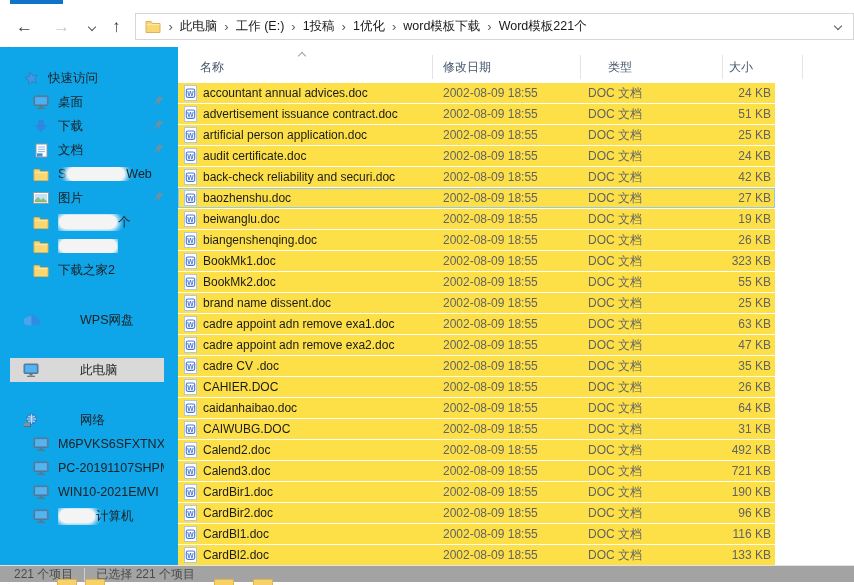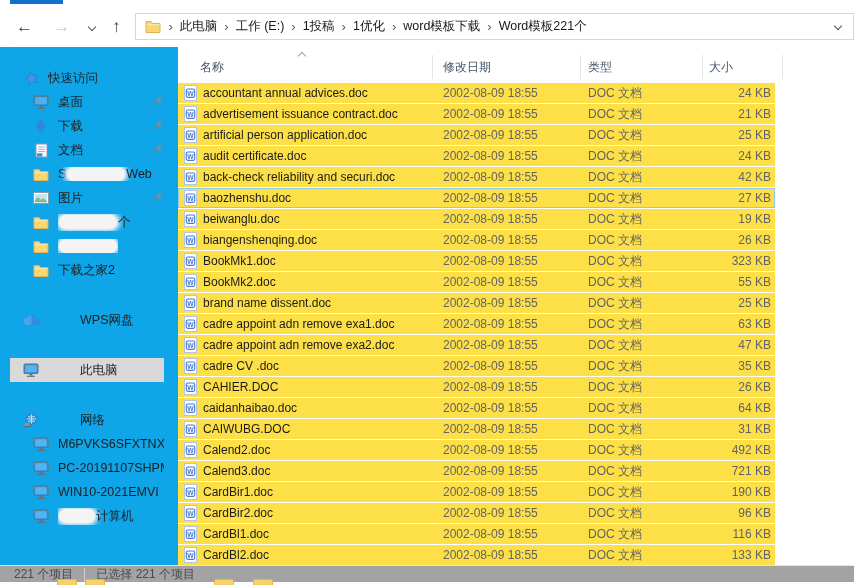--- a/index.html
+++ b/index.html
@@ -36,21 +36,21 @@
   .s-label { white-space:nowrap; overflow:hidden; display:flex; align-items:center; }
   .s-pin { margin-left:auto; opacity:.85; }
   .redact { display:inline-block; width:58px; height:14px; background:#f4f4f4; border-radius:7px; box-shadow:0 0 5px 3px rgba(250,250,250,.95); margin:0 1px; vertical-align:middle; }
   .redact.small { width:36px; }
   
   .file-pane { position:absolute; left:178px; top:47px; right:0; bottom:20px; overflow:hidden; }
   .list-header { position:absolute; top:8px; left:0; height:24px; display:flex; font-size:12px; color:#44546a; }
   .hcell { display:flex; align-items:center; border-right:1px solid #e4e4e4; height:24px; }
   .hcell.name { width:255px; padding-left:22px; }
   .hcell.date { width:148px; padding-left:10px; }
-  .hcell.type { width:122px; padding-left:7px; }
+  .hcell.type { width:122px; padding-left:7px;margin-left:20px; }
   .hcell.size { width:80px;  padding-left:6px; }
   .sort-caret { position:absolute; top:-2px; left:121px; width:6px; height:6px; border-right:1.3px solid #9aa2ad; border-bottom:1.3px solid #9aa2ad; transform:rotate(-135deg); }
   .rows { position:absolute; top:36px; left:0; right:0; bottom:0; overflow:hidden; }
   .frow { width:597px; height:20px; margin-bottom:1px; background:#fde047; display:flex; align-items:center; font-size:12px; }
   .frow.focused { box-shadow:inset 0 0 0 1px #8fc6f2; }
   .c { white-space:nowrap; overflow:hidden; }
   .c.name { width:255px; display:flex; align-items:center; padding-left:6px; color:#1b1b1b; }
   .doc-icon { width:13px; height:16px; margin-right:6px; flex:none; display:inline-flex; }
   .c.date { width:148px; padding-left:10px; color:#636363; }
   .c.type { width:122px; padding-left:7px; color:#636363; }
@@ -321,21 +321,21 @@
               <svg width="13" height="16" viewBox="0 0 13 16">
                 <rect x="0.5" y="0.5" width="12" height="15" fill="#fff" stroke="#b0c6e8"></rect>
                 <rect x="2.3" y="4" width="8.4" height="8.4" rx="1.6" fill="#fff" stroke="#4a77d4" stroke-width="1.1"></rect>
                 <text x="6.5" y="10.9" font-size="6.8" fill="#4a77d4" text-anchor="middle" font-family="Liberation Sans,sans-serif" font-weight="bold">W</text>
               </svg>
             </span>
             <span>advertisement issuance contract.doc</span>
           </span>
           <span class="c date">2002-08-09 18:55</span>
           <span class="c type">DOC 文档</span>
-          <span class="c size">21 KB</span>
+          <span class="c size">51 KB</span>
         </div>
         <div class="frow">
           <span class="c name">
             <span class="doc-icon">
               <svg width="13" height="16" viewBox="0 0 13 16">
                 <rect x="0.5" y="0.5" width="12" height="15" fill="#fff" stroke="#b0c6e8"></rect>
                 <rect x="2.3" y="4" width="8.4" height="8.4" rx="1.6" fill="#fff" stroke="#4a77d4" stroke-width="1.1"></rect>
                 <text x="6.5" y="10.9" font-size="6.8" fill="#4a77d4" text-anchor="middle" font-family="Liberation Sans,sans-serif" font-weight="bold">W</text>
               </svg>
             </span>

